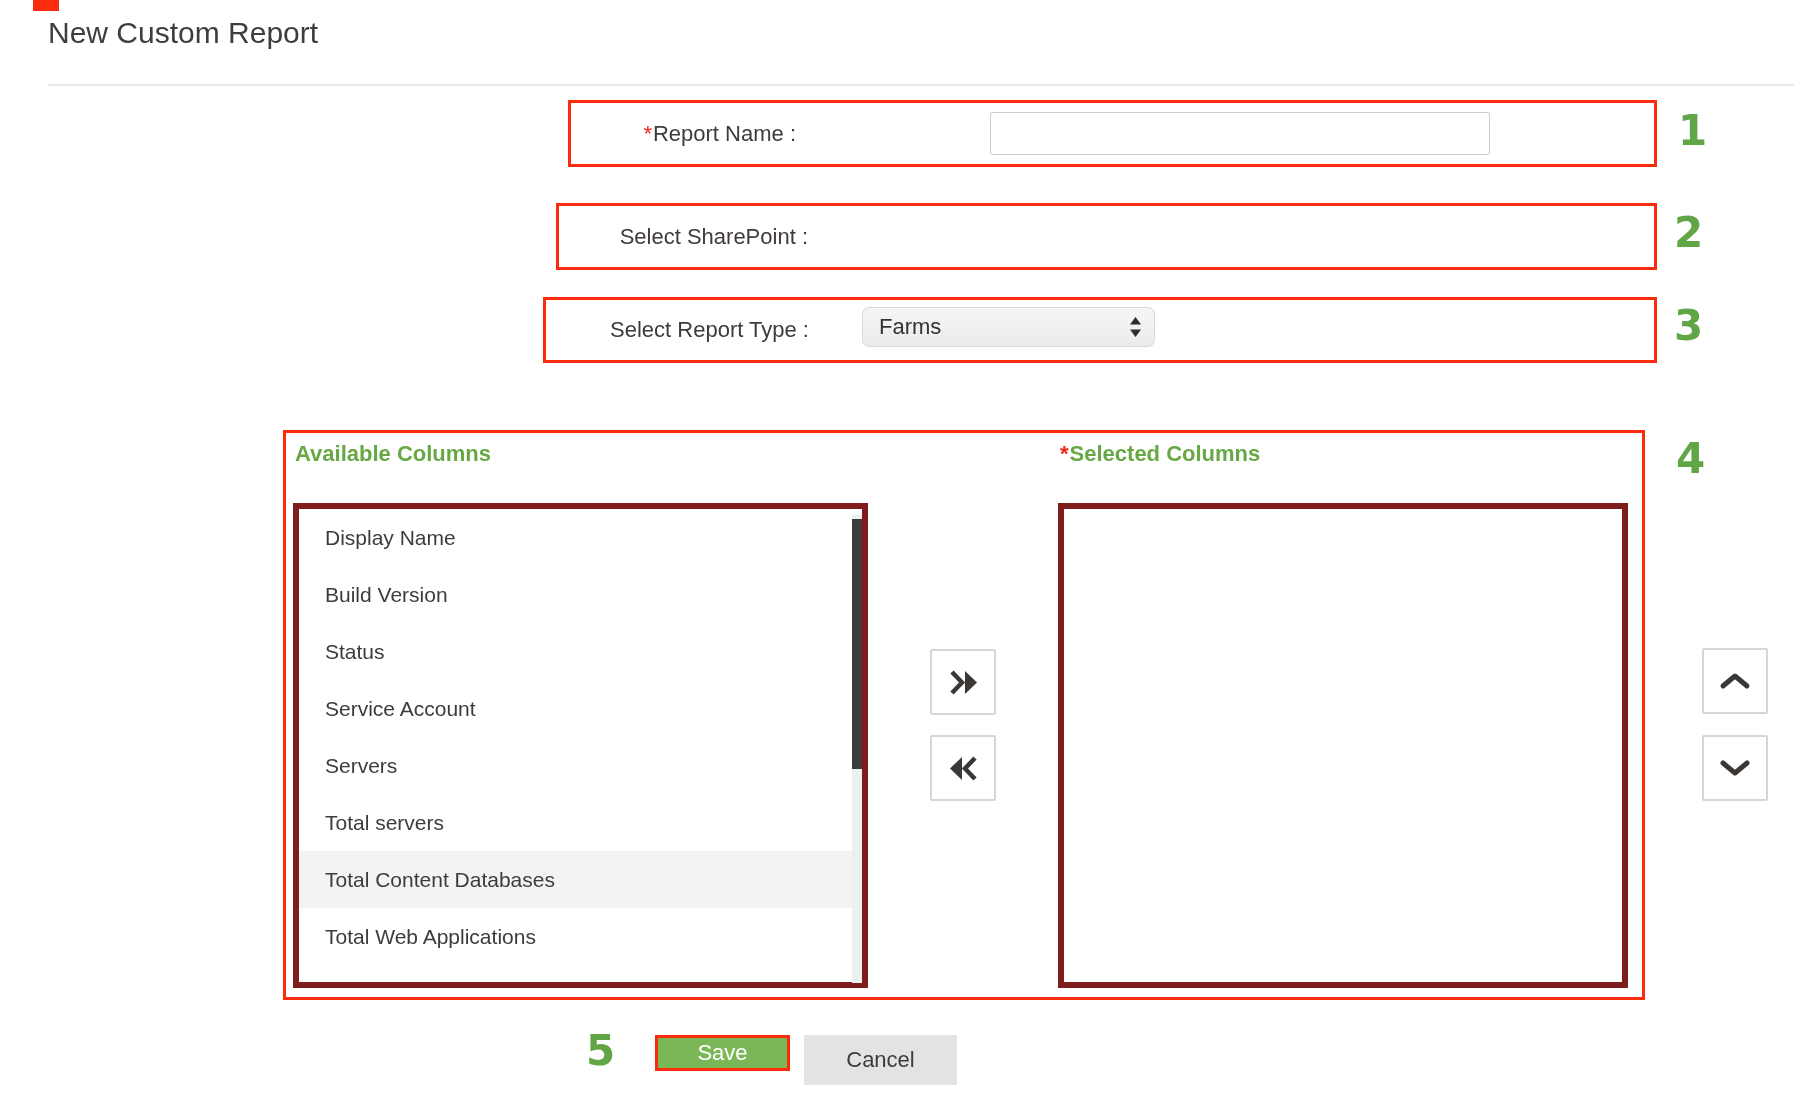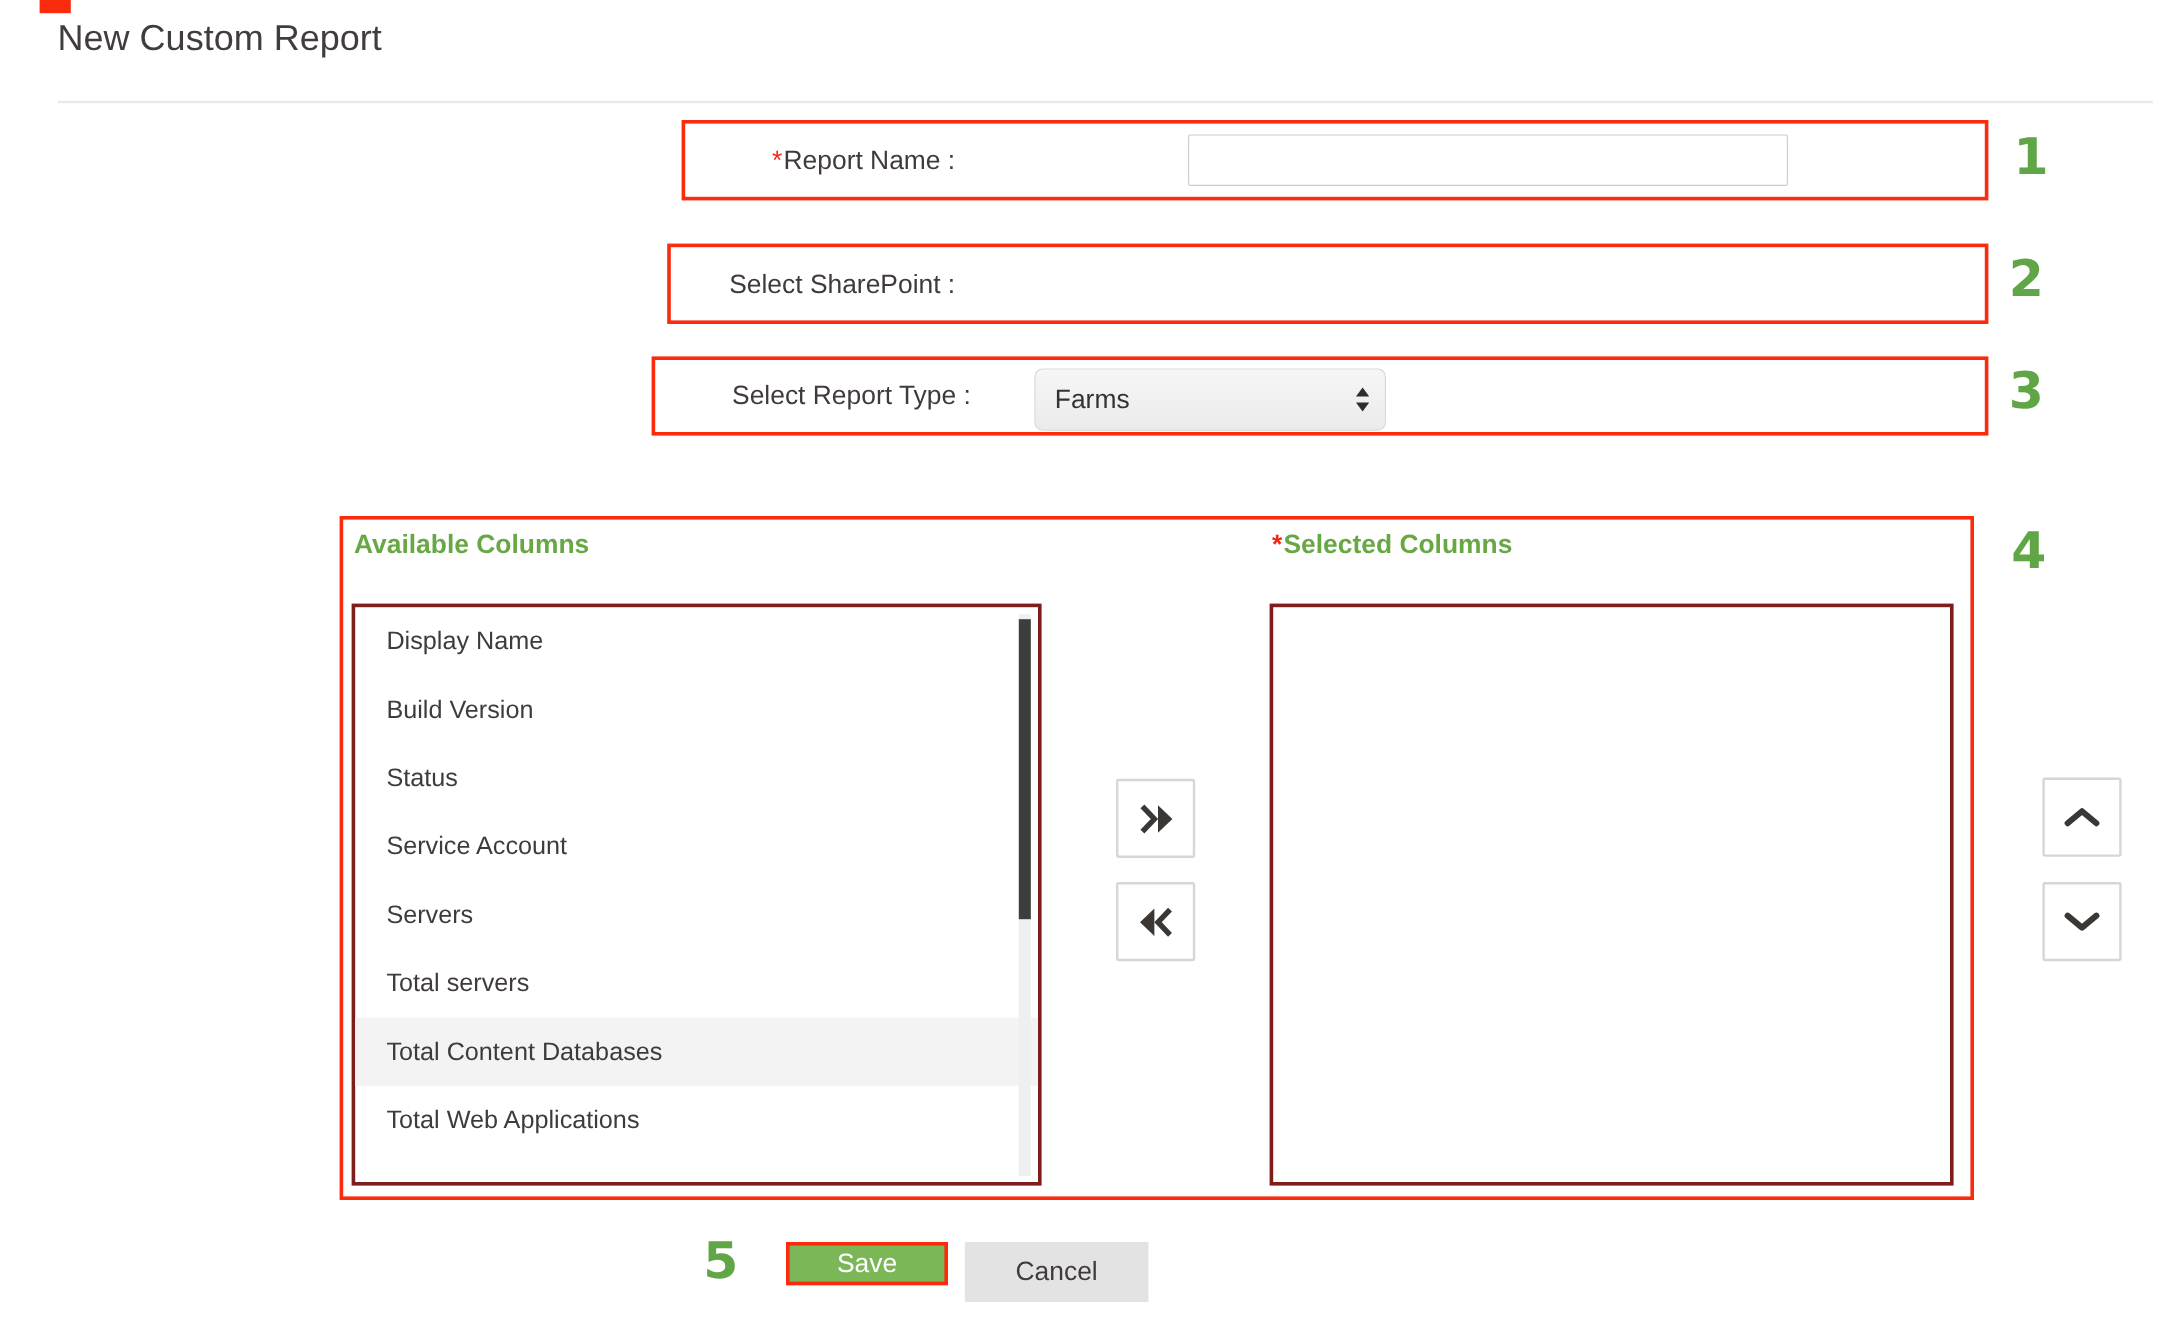--- a/index.html
+++ b/index.html
@@ -11,43 +11,43 @@
   .page-title{left:48px;top:16px;font-size:30px;font-weight:400;color:#413d3c;}
   .divider{left:48px;top:84px;width:1746px;height:2px;background:#e9e9e9;}
 
   .ann-box{border:3px solid #fb2b0e;background:#fff;box-sizing:border-box;}
   .box1{left:568px;top:100px;width:1089px;height:67px;}
   .box2{left:556px;top:203px;width:1101px;height:67px;}
   .box3{left:543px;top:297px;width:1114px;height:66px;}
 
   .field-label{position:absolute;top:0;height:100%;display:flex;align-items:center;justify-content:flex-end;font-size:22px;color:#403b3a;white-space:nowrap;}
   .box1 .field-label{left:0;width:225px;}
-  .box2 .field-label{left:0;width:237px;}
+  .box2 .field-label{left:12px;width:237px;}
   .box3 .field-label{left:0;width:242px;padding-left:21px;}
   .req{color:#f22613;margin-right:1px;}
 
   .text-input{position:absolute;left:419px;top:9px;width:500px;height:43px;border:1px solid #cccccc;border-radius:2px;background:#fff;box-sizing:border-box;font-size:20px;padding:0 10px;color:#403b3a;outline:none;}
 
   .select{position:absolute;display:flex;align-items:center;justify-content:space-between;background:linear-gradient(180deg,#f6f6f6,#ebebeb);border:1px solid #d8d8d8;border-radius:7px;box-sizing:border-box;padding:0 12px 0 16px;font-size:22px;color:#363230;cursor:default;}
   .box2 .select{left:303px;top:8px;width:203px;height:47px;}
-  .box3 .select{left:316px;top:7px;width:293px;height:52px;}
+  .box3 .select{left:316px;top:7px;width:293px;height:40px;}
 
   .ann-digit{font-size:42px;font-weight:600;color:#61a646;font-family:"DejaVu Sans",sans-serif;}
   .d1{left:1678px;top:106px;}
   .d2{left:1674px;top:208px;}
   .d3{left:1674px;top:301px;}
   .d4{left:1676px;top:434px;}
   .d5{left:586px;top:1026px;}
 
   .box4{left:283px;top:430px;width:1362px;height:570px;}
   .picker-header{position:absolute;top:8px;font-size:22px;font-weight:700;color:#68a844;}
   .avail-header{left:9px;text-align:center;}
   .sel-header{left:774px;}
 
-  .listbox{position:absolute;border:3px solid #7f1d1d;background:#fff;box-sizing:border-box;}
+  .listbox{position:absolute;border:6px solid #7f1d1d;background:#fff;box-sizing:border-box;}
   .avail-box{left:7px;top:70px;width:575px;height:485px;}
   .sel-box{left:772px;top:70px;width:570px;height:485px;}
 
   .list-item{height:57px;display:flex;align-items:center;padding-left:26px;font-size:21px;color:#3f3b3a;}
   .list-item.highlight{background:#f3f3f3;}
 
   .vscroll-track{position:absolute;left:553px;top:6px;width:10px;height:468px;background:#edf0f1;}
   .vscroll-thumb{position:absolute;left:0;top:4px;width:10px;height:250px;background:#3d3d3d;}
 
   .sq-btn{position:absolute;width:66px;height:66px;background:#fff;border:2px solid #d6d6d6;border-radius:2px;box-sizing:border-box;display:flex;align-items:center;justify-content:center;cursor:pointer;}

